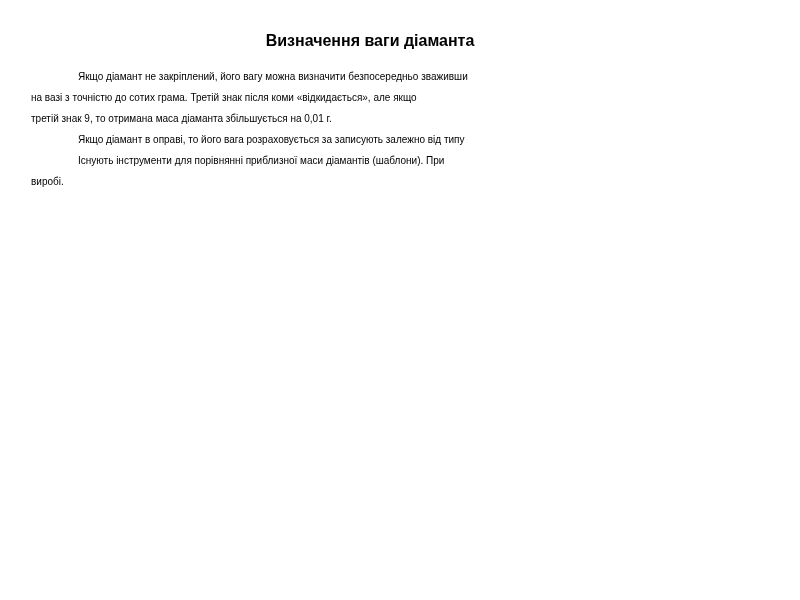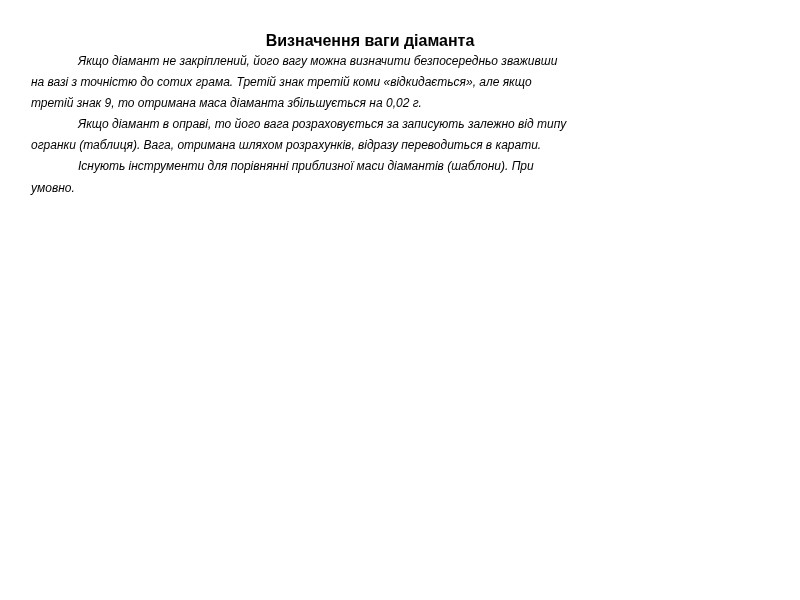--- a/index.html
+++ b/index.html
@@ -20,26 +20,25 @@
       top: 30px;
       left: 0;
       width: 740px;
       text-align: center;
       font-weight: bold;
       font-size: 16px;
       line-height: 22px;
     }
     .slide-body {
       position: absolute;
-      top: 51px;
+      top: 66px;
       left: 31px;
       width: 740px;
-      font-size: 12px;
+      font-size: 10px;
       line-height: 21.1px;
-      font-style: italic;
     }
     .para {
       margin: 0;
       text-indent: 24px;
     }
     .line {
       display: block;
       white-space: nowrap;
     }
     .para .line:not(:first-child) {
@@ -54,27 +53,26 @@
   </style>
 </head>
 <body>
 
 <div class="slide">
   <div class="slide-title">Визначення ваги діаманта</div>
 
   <div class="slide-body">
     <div class="para para-1">
       <span class="line">Якщо діамант не закріплений, його вагу можна визначити безпосередньо зваживши</span>
-      <span class="line">на вазі з точністю до сотих грама. Третій знак третій коми «відкидається», але якщо</span>
-      <span class="line">третій знак 9, то отримана маса діаманта збільшується на 0,02 г.</span>
+      <span class="line">на вазі з точністю до сотих грама. Третій знак після коми «відкидається», але якщо</span>
+      <span class="line">третій знак 9, то отримана маса діаманта збільшується на 0,01 г.</span>
     </div>
     <div class="para para-2">
     </div>
     <div class="para para-3">
       <span class="line">Якщо діамант в оправі, то його вага розраховується за записують залежно від типу</span>
-      <span class="line">огранки (таблиця). Вага, отримана шляхом розрахунків, відразу переводиться в карати.</span>
     </div>
     <div class="para para-4">
       <span class="line">Існують інструменти для порівнянні приблизної маси діамантів (шаблони). При</span>
-      <span class="line">умовно.</span>
+      <span class="line">виробі.</span>
     </div>
   </div>
 </div>
 
 </body></html>

